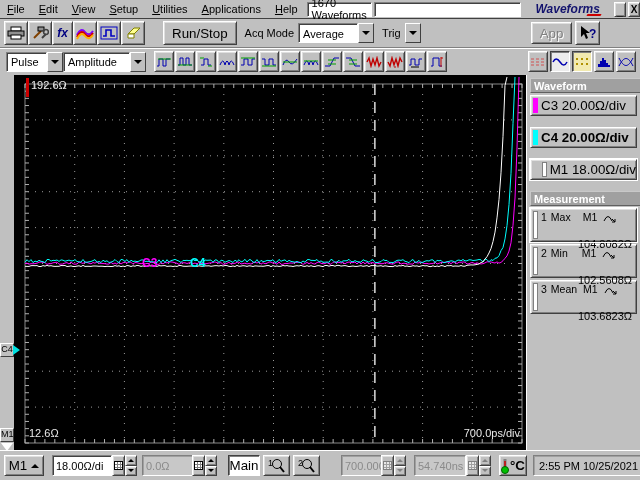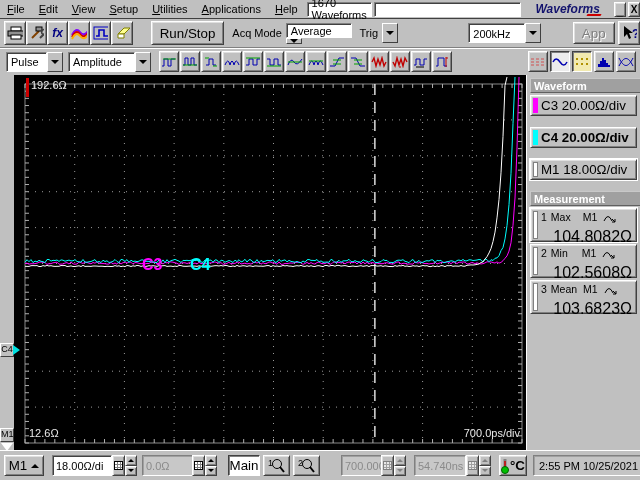--- a/index.html
+++ b/index.html
@@ -32,36 +32,36 @@
   .dd .arr { width:16px; background:#c0c0c0; border:1px solid; border-color:#fff #404040 #404040 #fff; display:flex; align-items:center; justify-content:center; }
   .tri-dn { width:0; height:0; border-left:4px solid transparent; border-right:4px solid transparent; border-top:4px solid #000; }
   .tri-up { width:0; height:0; border-left:4px solid transparent; border-right:4px solid transparent; border-bottom:4px solid #000; }
   .lbl { padding:0 4px; white-space:nowrap; }
 
   
   .main { position:absolute; left:0; top:75px; width:640px; height:375px; }
   .left-strip { position:absolute; left:0; top:0; width:14px; height:375px; background:#c0c0c0; }
   .graph { position:absolute; left:14px; top:0; width:512px; height:375px; background:#000; }
   .graph-label { position:absolute; color:#e8e8e8; font-size:11px; white-space:nowrap; }
-  .trace-label { position:absolute; font-size:16px; font-weight:bold; }
+  .trace-label { position:absolute; font-size:12px; font-weight:bold; }
   .marker { position:absolute; left:0; width:14px; text-align:center; font-size:9px; background:#c0c0c0; border:1px solid; border-color:#fff #404040 #404040 #fff; color:#000; z-index:3; }
   .marker-arrow-c4 { position:absolute; left:13px; width:0; height:0; border-top:5px solid transparent; border-bottom:5px solid transparent; border-left:7px solid #00e0e0; z-index:3; }
   .marker-tri-m1 { position:absolute; left:1px; width:0; height:0; border-left:6px solid transparent; border-right:6px solid transparent; border-top:8px solid #ffffff; z-index:3; }
 
   
   .rpanel { position:absolute; left:526px; top:0; width:128px; height:375px; background:#c0c0c0; border-left:1px solid #ffffff; padding:3px 2px 0 3px; }
   .sec-hdr { height:15px; background:#a0a0a0; border:1px solid; border-color:#c8c8c8 #606060 #606060 #c8c8c8; color:#ffffff; font-weight:bold; padding:1px 3px 0 3px; margin-bottom:2px; }
   .wf-btn { height:21px; display:flex; align-items:center; margin-bottom:11px; position:relative; }
   .wf-chip { width:5px; height:15px; margin:0 3px 0 2px; }
-  .wf-btn.sel, .meas-row.sel { outline:1px solid #ffffff; }
+  .wf-btn.sel, .meas-row.sel { outline:1px solid #ffffff;justify-content:flex-end; }
   .meas-row { height:34px; margin-bottom:2px; display:flex; padding:2px; }
   .meas-strip { width:5px; background:#ffffff; border:1px solid #808080; margin-right:3px; }
   .meas-body { flex:1; font-size:10.5px; }
   .meas-line1 { display:flex; align-items:center; gap:4px; }
-  .meas-line2 { text-align:right; padding-right:2px; margin-top:5px; font-size:16px; }
+  .meas-line2 { text-align:right; padding-right:2px; margin-top:15px; font-size:11px; }
 
   
   .bottombar { position:absolute; left:0; top:450px; width:640px; height:30px; background:#c0c0c0; border-top:1px solid #ffffff; }
   .bb { position:absolute; top:4px; height:21px; }
   .field { display:flex; align-items:center; padding:0 3px; white-space:nowrap; font-size:11px; }
   .spin { display:flex; flex-direction:column; width:12px; height:21px; }
   .spin > div { flex:1; display:flex; align-items:center; justify-content:center; }
   .spin .tri-up { border-left-width:3px; border-right-width:3px; border-bottom-width:3px; }
   .spin .tri-dn { border-left-width:3px; border-right-width:3px; border-top-width:3px; }
   .kp { width:13px; height:21px; display:flex; align-items:center; justify-content:center; }
@@ -118,55 +118,49 @@
       </svg>
   </button>
   <button class="tb-btn raised">
     <svg width="18" height="14">
         <path d="M4 8 L10 2 L16 2 L10 8 Z" fill="#ffff90" stroke="#808000"></path>
         <path d="M4 8 L10 8 L10 12 L4 12 Z" fill="#ffffff" stroke="#808000"></path>
       </svg>
   </button>
   <button class="txt-btn raised" style="margin-left:18px;">Run/Stop</button>
   <span class="lbl" style="margin-left:4px;text-align:center;">Acq Mode</span>
-  <div class="dd" style="width:76px;flex-direction:column;">
+  <div class="dd" style="width:76px;">
     <div class="val">Average</div>
     <div class="arr">
         <div class="tri-dn"></div>
       </div>
   </div>
   <span class="lbl" style="margin-left:4px;">Trig</span>
   <div class="dd" style="width:94px;">
-    <div class="arr">
-        <div class="tri-dn"></div>
-      </div>
-  </div>
-  <div class="dd" style="width:84px; margin-left:5px;">
-    <div class="val">200kHz</div>
     <div class="arr">
         <div class="tri-dn"></div>
       </div>
   </div>
   <button class="txt-btn raised dis" style="margin-left:32px; height:22px;">App</button>
   <button class="tb-btn raised" style="margin-left:3px; width:25px;">
     <svg width="20" height="16">
         <path d="M3 1 L3 12 L6 9 L8 14 L10 13 L8 8 L12 8 Z" fill="#000"></path>
         <text x="11" y="13" font-size="12" font-weight="bold" fill="#000080">?</text>
       </svg>
   </button>
 </div>
 
 <div class="toolbar3">
   <div class="dd" style="width:57px; margin-left:6px;">
     <div class="val">Pulse</div>
     <div class="arr">
         <div class="tri-dn"></div>
       </div>
   </div>
-  <div class="dd" style="width:83px; margin-left:5px;">
+  <div class="dd" style="width:83px; ">
     <div class="val">Amplitude</div>
     <div class="arr">
         <div class="tri-dn"></div>
       </div>
   </div>
 
   <div style="display:flex; gap:1px; margin-left:8px;">
     <button class="tb-btn-sm raised">
         <svg width="16" height="12">
           <path d="M1 10 L3 10 L3 3 L7 3 L7 10 L10 10 L10 3 L14 3" stroke="#0000b0" fill="none"></path>

